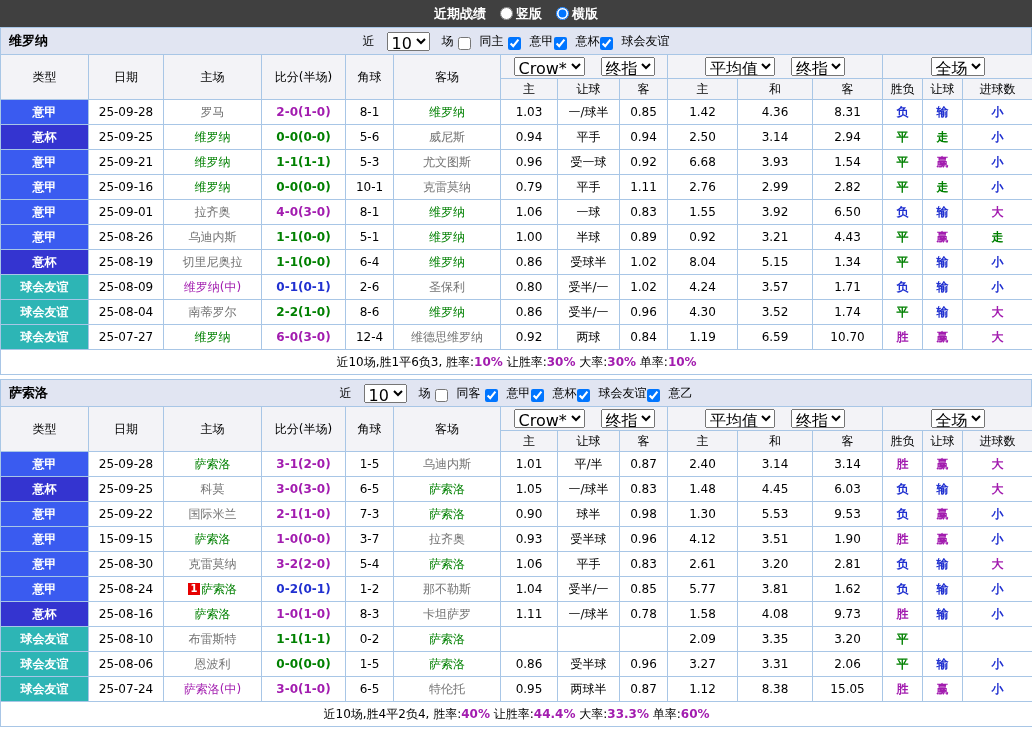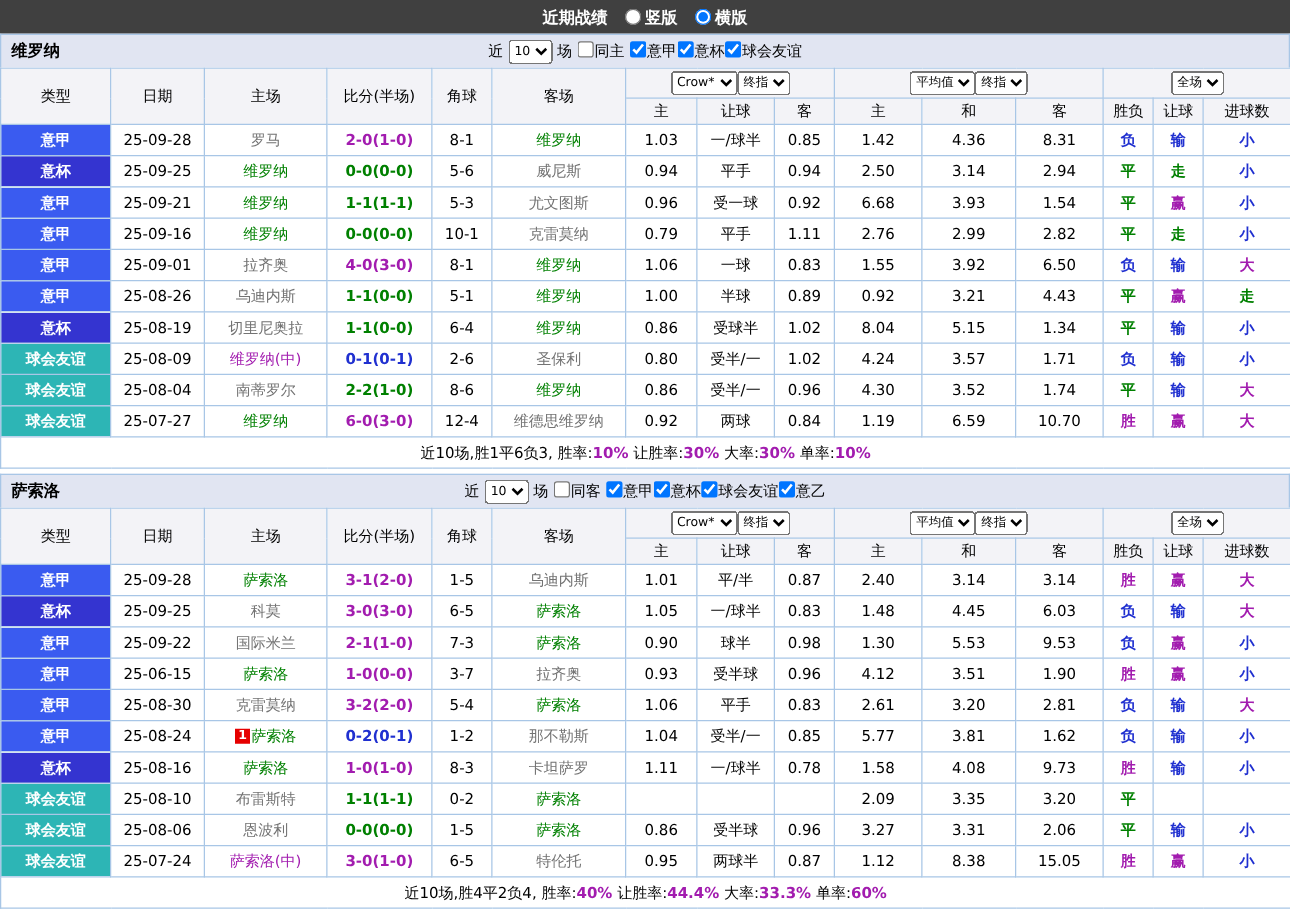--- a/index.html
+++ b/index.html
@@ -4,30 +4,30 @@
 <style>
   *{box-sizing:border-box;margin:0;padding:0}
   body{width:1032px;font-family:"DejaVu Sans","Liberation Sans",sans-serif;font-size:12px;color:#000;background:#fff}
   .topbar{height:27px;display:flex;align-items:center;justify-content:center;gap:14px;color:#fff;font-size:13px;font-weight:bold}
   .rlabel{display:flex;align-items:center;gap:3px;cursor:pointer;font-weight:bold}
   .rlabel input{margin:0}
   .section{margin-bottom:4px}
   .team-row{height:27px;display:flex;align-items:center;position:relative;border:1px solid;border-bottom:none}
   .team-name{position:absolute;left:8px;font-weight:bold;font-size:13px}
   .filters{margin:0 auto;display:flex;align-items:center;gap:4px}
-  .cb{display:flex;align-items:flex-start;gap:1px;cursor:pointer}
+  .cb{display:flex;align-items:flex-end;gap:9px;cursor:pointer}
   .cb input{margin:0}
   table{width:100%;border-collapse:collapse;table-layout:fixed}
   th,td{border:1px solid;text-align:center;white-space:nowrap;overflow:hidden;font-weight:normal}
   thead tr.h1 th{height:24px}
   thead tr.h2 th{height:21px}
   tbody td{height:25px}
   .lg{color:#fff;font-weight:bold}
   .bold{font-weight:bold}
-  select{font-size:10px;height:19px;font-family:inherit;margin:0 0}
+  select{font-size:16px;height:19px;font-family:inherit;margin:0 8px}
   .summary{height:25px}
   .redcard{display:inline-block;color:#fff;font-size:10px;line-height:12px;width:12px;height:12px;margin-right:1px;font-weight:bold;vertical-align:middle}
 </style>
 <style>.topbar{background:#404040}.lg-a{background:#3a5bf0}.lg-c{background:#3434d0}.lg-f{background:#2db5b5}.c-r{color:#a21caf}.c-g{color:#008000}.c-b{color:#2030d0}.c-k{color:#737373}th,td{border-color:#a8c6e6}thead th{background:#f3f3f7}.team-row{background:#e1e5f2;border-color:#a8c6e6}.redcard{background:#e60000}</style></head>
 <body>
 
 <div class="topbar">
   <span>近期战绩</span>
   <label class="rlabel">
     <input type="radio" name="layout-mode" class="layout-radio" style="">
@@ -421,21 +421,21 @@
             <td>0.98</td>
             <td>1.30</td>
             <td>5.53</td>
             <td>9.53</td>
             <td class="c-b bold">负</td>
             <td class="c-r bold">赢</td>
             <td class="c-b bold">小</td>
           </tr>
           <tr>
             <td class="lg lg-a">意甲</td>
-            <td>25-06-15</td>
+            <td>15-09-15</td>
             <td class="c-g">萨索洛</td>
             <td class="c-r bold">1-0(0-0)</td>
             <td>3-7</td>
             <td class="c-k">拉齐奥</td>
             <td>0.93</td>
             <td>受半球</td>
             <td>0.96</td>
             <td>4.12</td>
             <td>3.51</td>
             <td>1.90</td>

